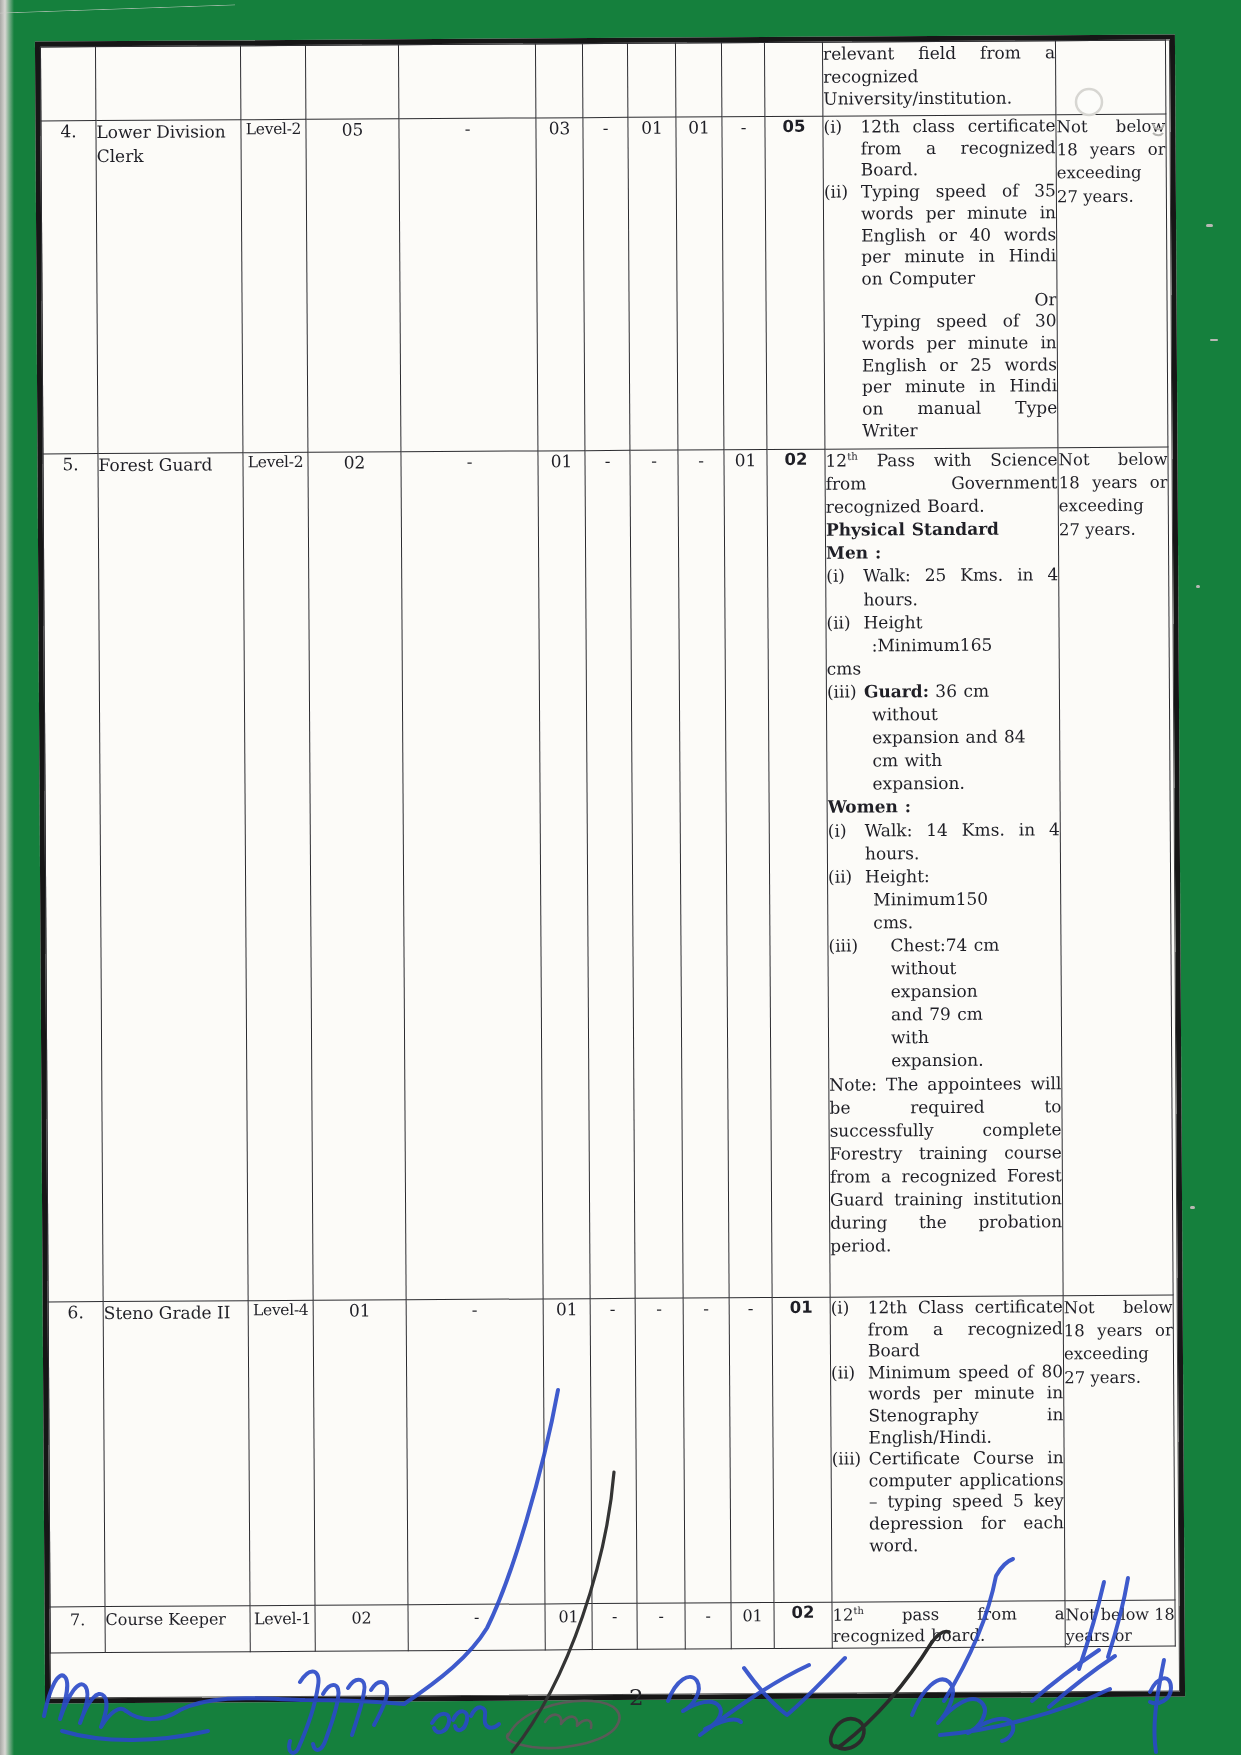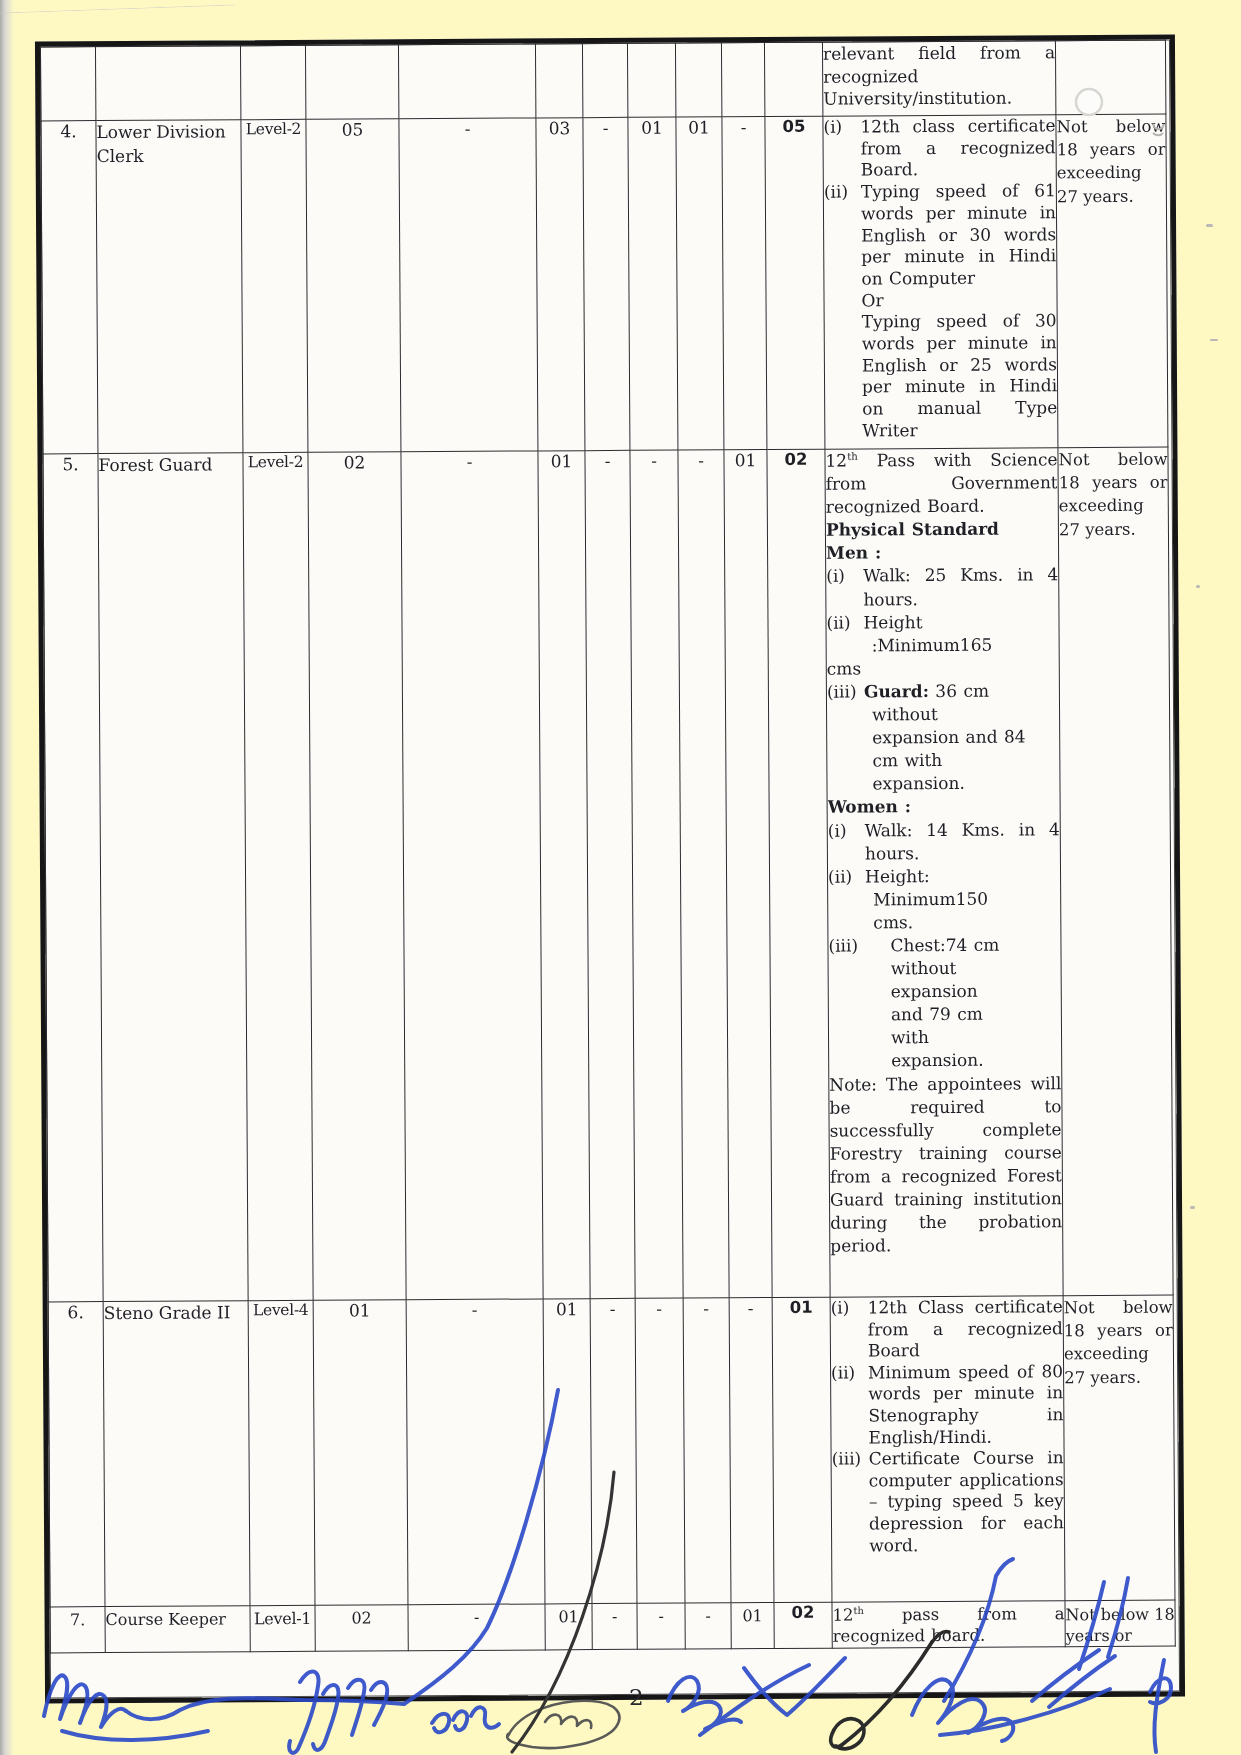--- a/index.html
+++ b/index.html
@@ -1,17 +1,17 @@
 <!DOCTYPE html>
 <html><head>
 <meta charset="utf-8">
 <style>
   html,body{margin:0;padding:0;}
   body{background:#e9e8e4;}
-  .screen{position:relative;width:1241px;height:1755px;background:#fef9c3;overflow:hidden;
+  .screen{position:relative;width:1241px;height:1755px;background:#15803d;overflow:hidden;
           font-family:"DejaVu Serif", serif;color:#1f1f26;}
   
   .scan-edge{position:absolute;left:0;top:0;width:14px;height:100%;
              background:linear-gradient(90deg,#a9a9a6 0,#d8d7d3 5px,rgba(247,246,242,0) 14px);}
   .scan-topline{position:absolute;left:0;top:4px;width:235px;height:10px;
     background:linear-gradient(178deg,transparent 46%,#cfcecb 50%,transparent 54%);opacity:.7;}
   .speck{position:absolute;background:#b9b8b4;border-radius:2px;}
   
   .frame{position:absolute;left:40px;top:38px;width:1130px;height:1652px;
          border:5px solid #161616;background:#fcfbf8;transform:rotate(-0.35deg);
@@ -34,21 +34,21 @@
   td.qual{padding:3px 7px 0 6px;font-size:17px;line-height:22.6px;word-spacing:1px;}
   tr.r1 td.qual{line-height:21.7px;}
   tr.r2 td.qual{line-height:23.1px;}
   tr.r3 td.qual{line-height:21.6px;}
   tr.r4 td.qual{line-height:21px;font-size:16.5px;padding-top:2px;}
   tr.r4 td.post,tr.r4 td.num,tr.r4 td.sl,tr.r4 td.level{line-height:20.5px;font-size:16px;padding-top:3px;}
   td.age{padding:6px 6px 0 8px;font-size:16.5px;line-height:23.2px;text-align:justify;}
   tr.r4 td.age{line-height:21px;font-size:16px;padding-top:3px;}
   .ql{text-align:justify;}
   .ql.b{font-weight:bold;text-align:left;}
-  .ql.c{text-align:left;margin-left:37px;}
+  .ql.c{text-align:right;margin-left:37px;}
   .ql.i1{margin-left:37px;}
   .ql.i2{margin-left:45px;text-align:left;}
   .ql.i3{margin-left:62px;text-align:left;}
   .item{display:flex;}
   .qm{flex:0 0 37px;}
   .qm.w{flex-basis:62px;}
   .qb{display:block;flex:1;text-align:justify;}
   .bold{font-weight:bold;}
   sup{font-size:60%;line-height:0;}
   .pageno{position:absolute;left:629px;top:1684px;font-size:23px;color:#26262b;
@@ -113,21 +113,21 @@
         <td class="num">01</td>
         <td class="num">-</td>
         <td class="grand">05</td>
         <td class="qual">
               <div class="ql item">
                 <span class="qm">(i)</span>
                 <span class="qb">12th class certificate from a recognized Board.</span>
               </div>
               <div class="ql item">
                 <span class="qm">(ii)</span>
-                <span class="qb">Typing speed of 61 words per minute in English or 30 words per minute in Hindi on Computer</span>
+                <span class="qb">Typing speed of 35 words per minute in English or 40 words per minute in Hindi on Computer</span>
               </div>
               <div class="ql c">Or</div>
               <div class="ql i1">Typing speed of 30 words per minute in English or 25 words per minute in Hindi on manual Type Writer</div>
             </td>
         <td class="age">Not below 18 years or exceeding 27 years.</td>
       </tr>
       <tr class="r2">
         <td class="sl">5.</td>
         <td class="post">Forest Guard</td>
         <td class="level">Level-2</td>

